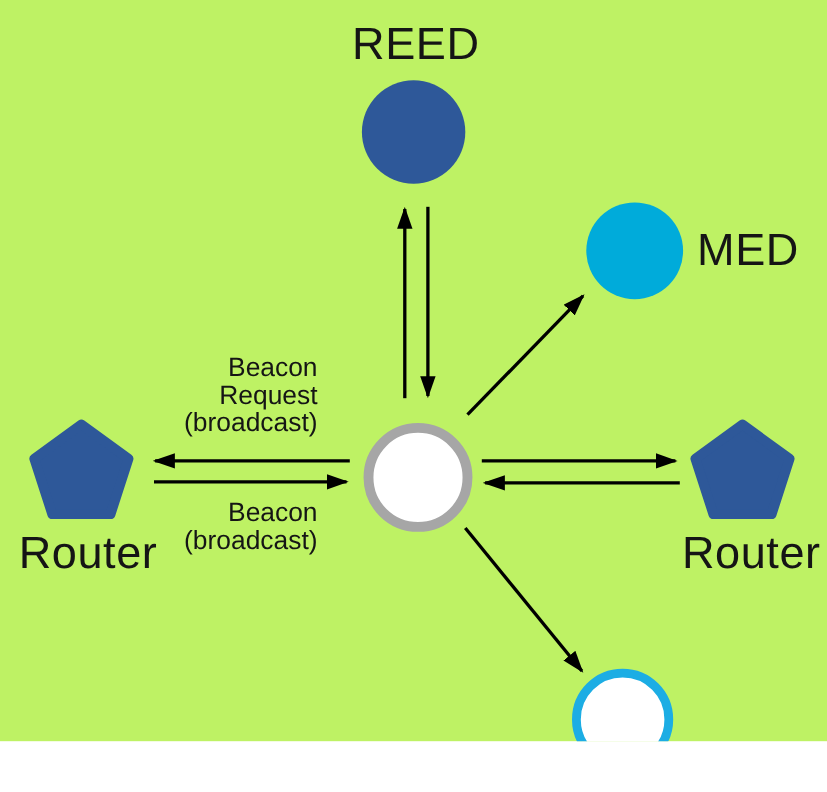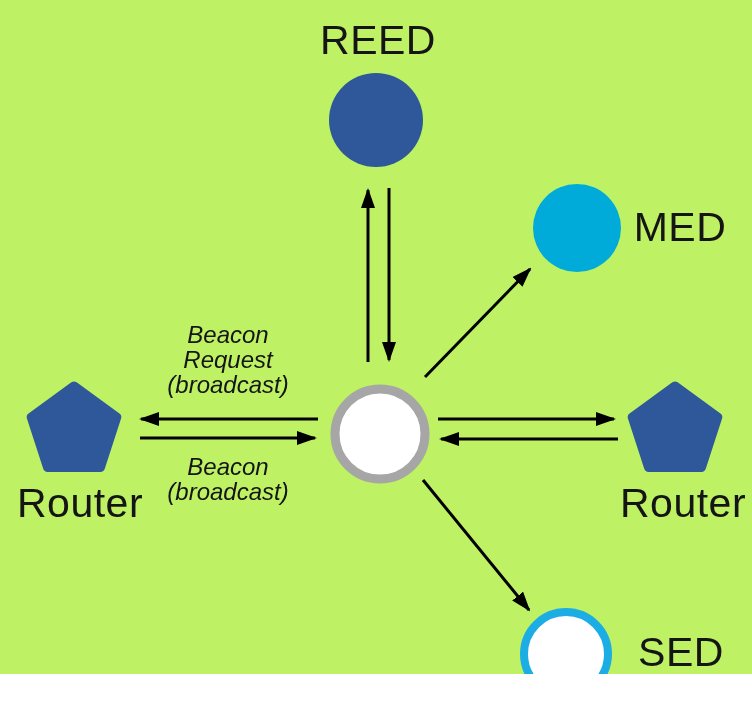--- a/index.html
+++ b/index.html
@@ -24,24 +24,23 @@
     transform: translate(-50%, -50%);
     font-size: 41px;
     color: #151515;
     white-space: nowrap;
     letter-spacing: 0.5px;
   }
   .msg-label {
     position: absolute;
     transform: translateX(-50%);
     font-size: 24px;
-    font-style: italic;
     line-height: 25px;
     color: #151515;
-    text-align: center;
+    text-align: right;
     white-space: pre-line;
   }
   .edge-line {
     stroke: var(--arrow_black, #000);
     stroke-width: 3;
     fill: none;
   }
   .arrow-head-shape { fill: var(--arrow_black, #000); }
   .reed-fill  { fill: var(--node_blue, #2E5899); }
   .med-fill   { fill: var(--med_cyan, #00ABDA); }
@@ -88,21 +87,20 @@
     <circle class="joiner-style" cx="380" cy="434" r="45"></circle>
     <circle class="sed-style" cx="566" cy="654" r="42"></circle>
     <polygon class="pentagon-fill" points="74,386 116.8,417.1 100.5,467.4 47.5,467.4 31.2,417.1"></polygon>
     <polygon class="pentagon-fill" points="675,386 717.8,417.1 701.5,467.4 648.5,467.4 632.2,417.1"></polygon>
   </svg>
 
   <div class="node-label" style="left:378px; top:40px;">REED</div>
   <div class="node-label" style="left:680px; top:227px;text-align:center;">MED</div>
   <div class="node-label" style="left:80px; top:503px;">Router</div>
   <div class="node-label" style="left:683px; top:503px;">Router</div>
-  <div class="node-label" style="left:681px; top:652px;">SED</div>
 
   <div class="msg-label" style="left:228px; top:322px;">Beacon
 Request
 (broadcast)</div>
   <div class="msg-label" style="left:228px; top:454px;">Beacon
 (broadcast)</div>
 
 </div>
 
 </body></html>

